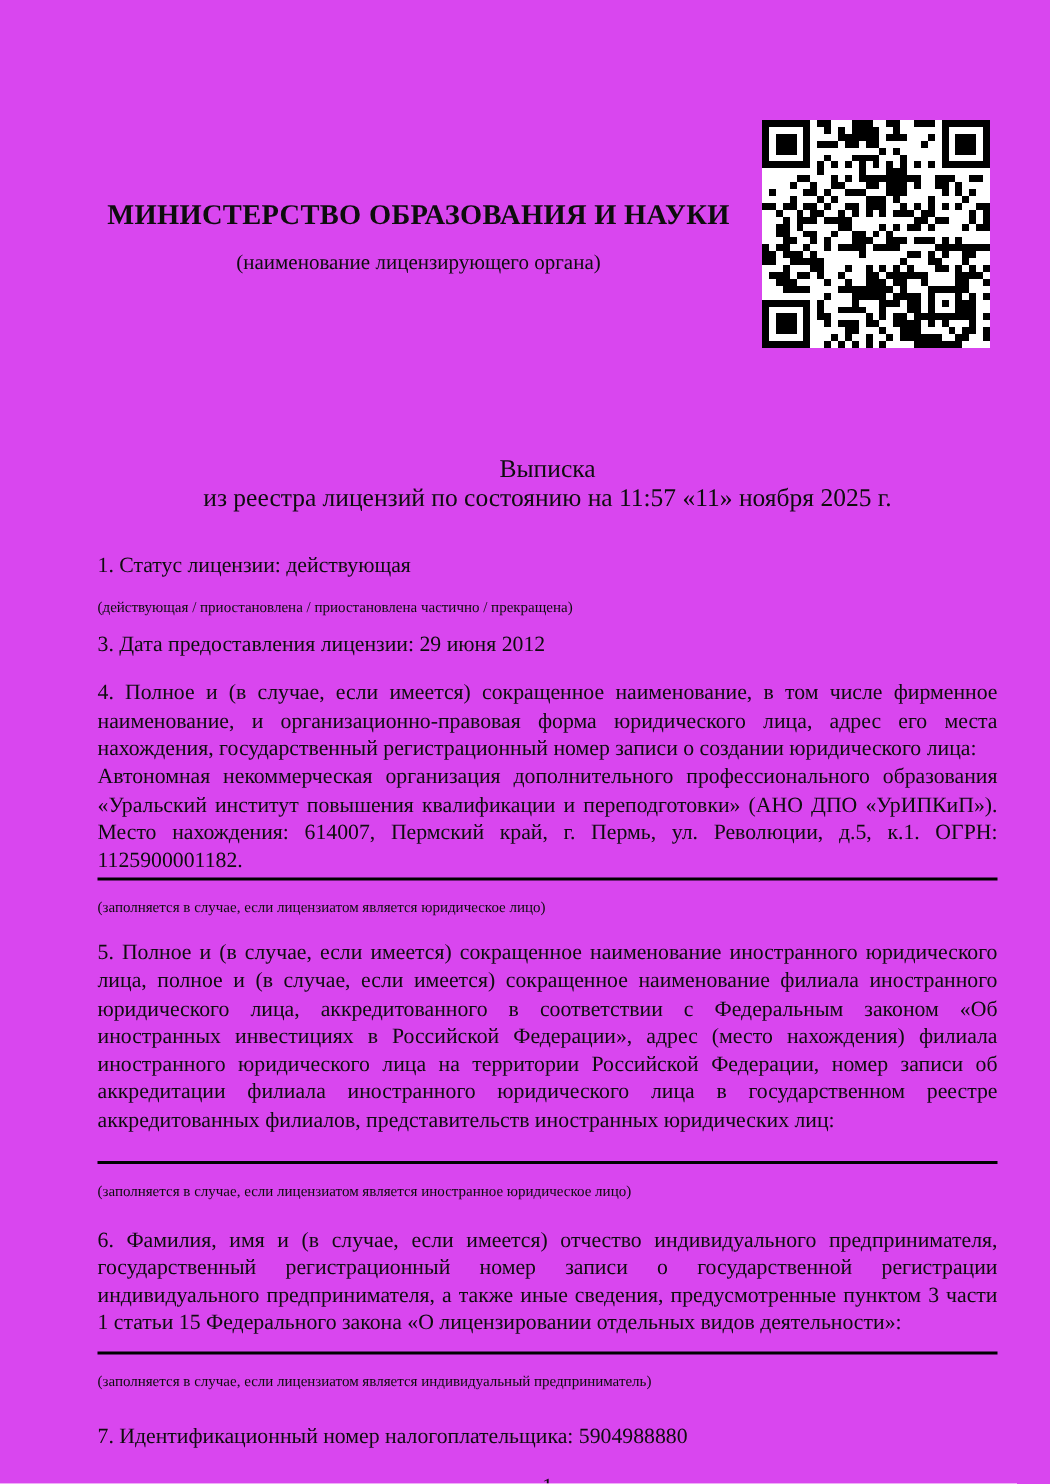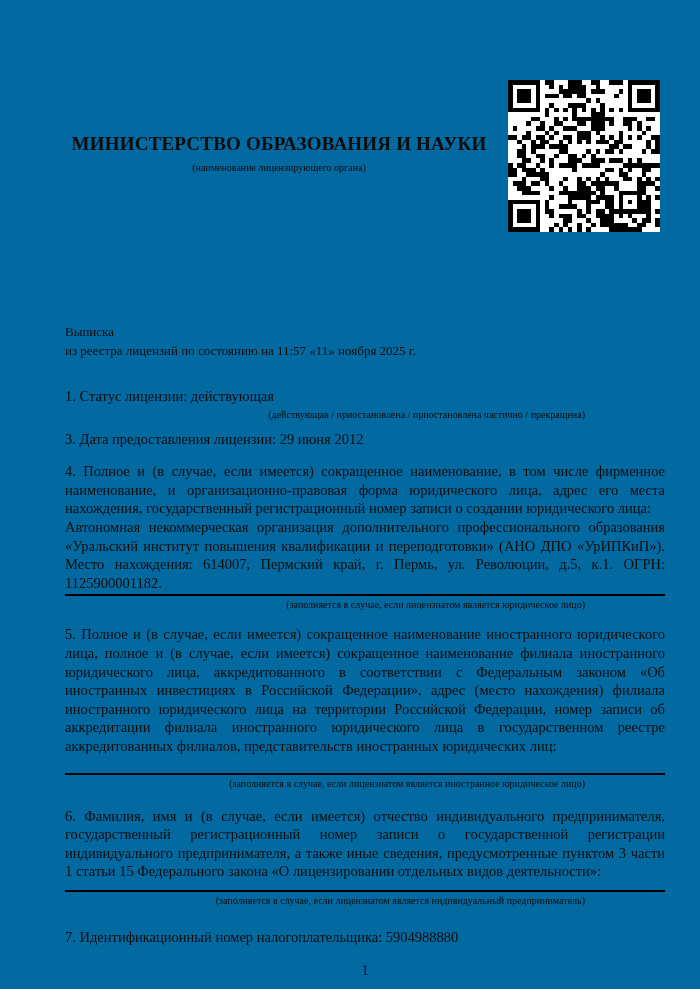--- a/index.html
+++ b/index.html
@@ -7,45 +7,45 @@
     width:700px;height:989px;
     font-family:"Liberation Serif","DejaVu Serif",serif;
     color:#0d0d0d;
     -webkit-font-smoothing:antialiased;
   }
   .page{
     position:relative;
     width:700px;height:989px;
     box-sizing:border-box;
     padding:0 35px 0 65px;
-    background:#0369a1;
+    background:#d946ef;
     overflow:hidden;
   }
   
   .header{position:relative;height:240px;}
   .ministry{
     position:absolute;top:128px;left:0;width:428px;
     text-align:center;font-weight:bold;font-size:19px;line-height:31px;
     letter-spacing:.2px;
   }
   .ministry-caption{
-    font-weight:normal;font-size:10px;line-height:14px;margin-top:2px;
+    font-weight:normal;font-size:14px;line-height:14px;margin-top:10px;
     letter-spacing:0;
   }
   .qr-box{position:absolute;top:80px;right:5px;width:152px;height:152px;}
   .qr-box svg{display:block;width:152px;height:152px;shape-rendering:crispEdges;}
   
-  .doc-title{margin-top:82px;text-align:left;font-size:13px;line-height:19px;}
+  .doc-title{margin-top:63px;text-align:center;font-size:17px;line-height:19px;}
   
   .item{font-size:14.5px;line-height:18.6px;}
   .just{text-align:justify;text-justify:inter-word;}
   .rule{border-top:2px solid #000;height:0;margin-top:2px;}
   .caption{
-    font-size:10px;line-height:13px;text-align:right;
-    width:520px;margin-top:2px;
+    font-size:10px;line-height:13px;text-align:left;
+    width:520px;margin-top:12px;
   }
   .mt27{margin-top:27px}.mt21{margin-top:21px}.mt17{margin-top:17px}
   .mt15{margin-top:9px}.mt14{margin-top:14px}
   .spacer-lg{height:15px}.spacer-sm{height:7px}
   .page-num{text-align:center;font-size:14.5px;line-height:18px;margin-top:15px;}
 </style>
 </head>
 <body>
 
 <div class="page">

